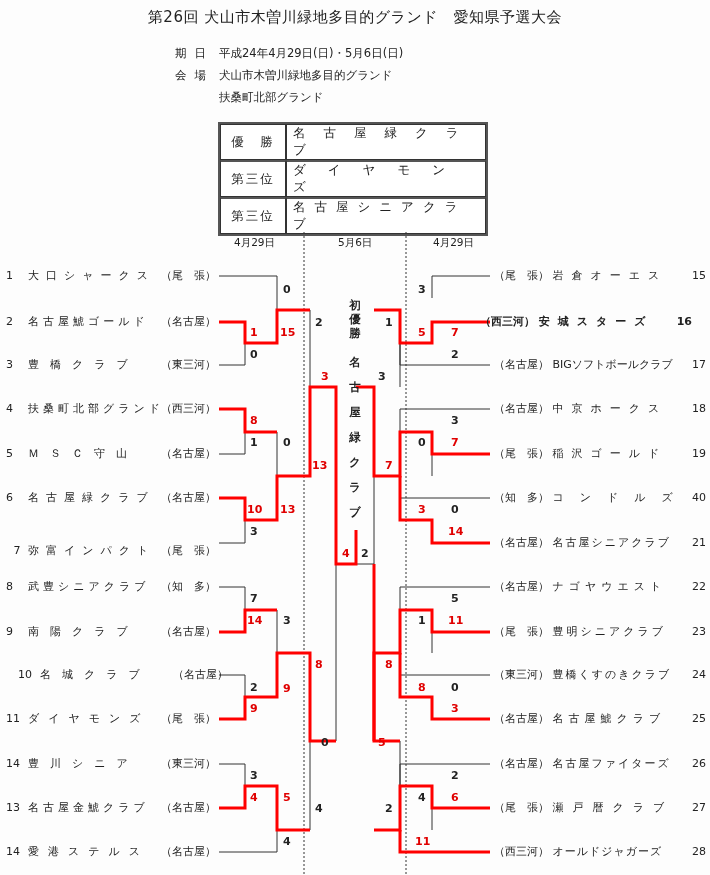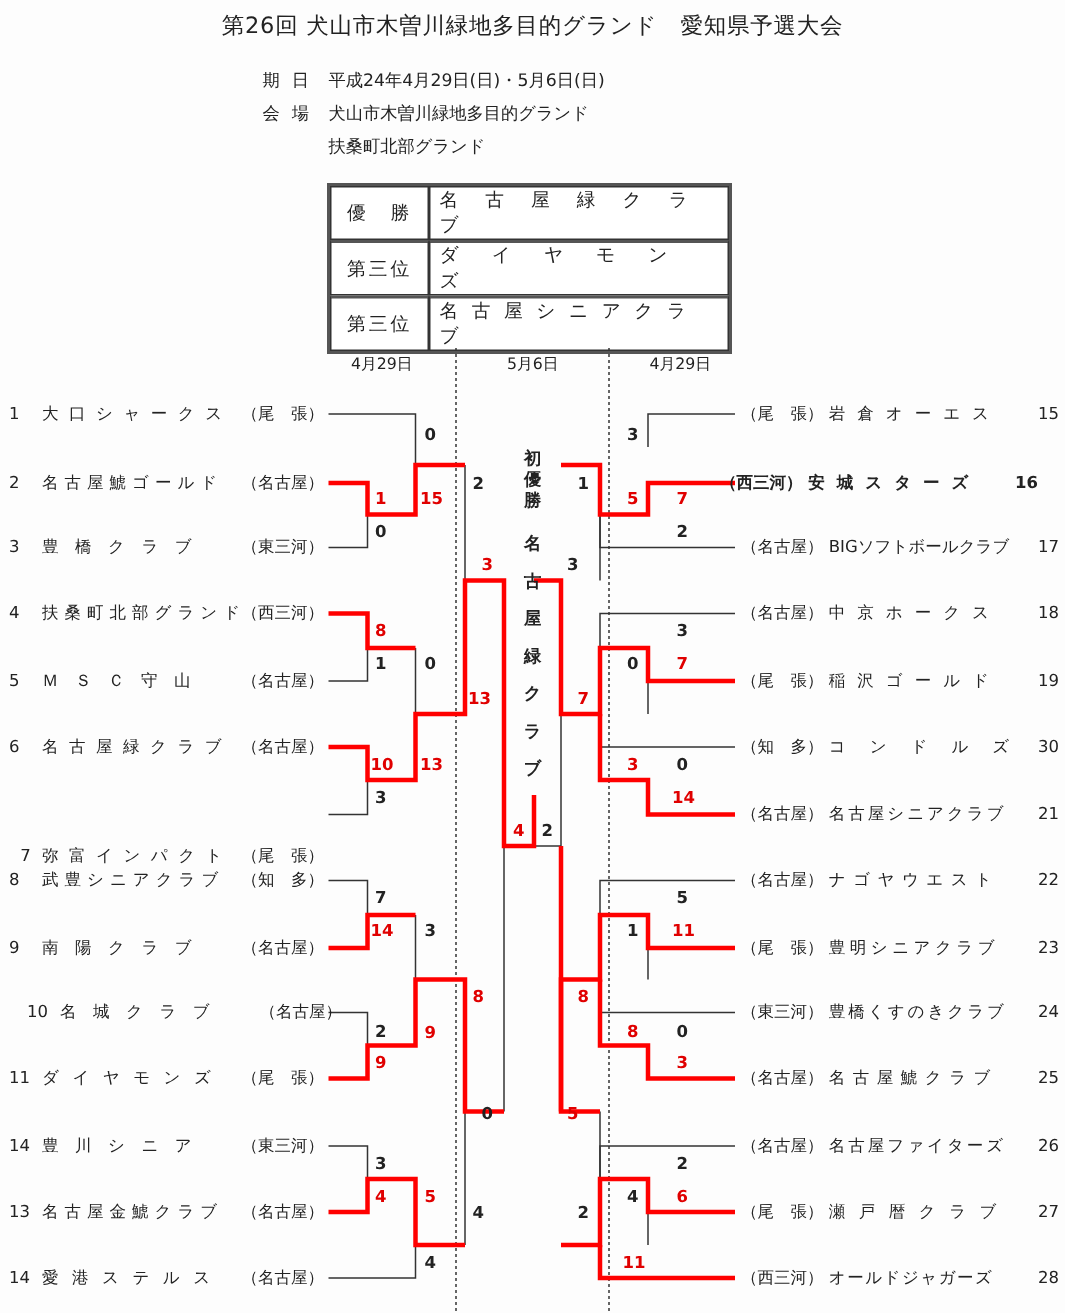--- a/index.html
+++ b/index.html
@@ -118,37 +118,37 @@
   </g>
 </svg>
 
 <div>
   <div class="row" style="left:6px;top:269px;"><span class="num">1</span><span class="nm" style="letter-spacing:7px;">大口シャークス</span><span style="position:absolute;left:155px;">（尾　張）</span></div>
   <div class="row" style="left:6px;top:315px;"><span class="num">2</span><span class="nm" style="letter-spacing:4px;">名古屋鯱ゴールド</span><span style="position:absolute;left:155px;">（名古屋）</span></div>
   <div class="row" style="left:6px;top:358px;"><span class="num">3</span><span class="nm">豊　橋　ク　ラ　ブ</span><span style="position:absolute;left:155px;">（東三河）</span></div>
   <div class="row" style="left:6px;top:402px;"><span class="num">4</span><span class="nm" style="letter-spacing:4px;">扶桑町北部グランド</span><span style="position:absolute;left:155px;">（西三河）</span></div>
   <div class="row" style="left:6px;top:447px;"><span class="num">5</span><span class="nm">Ｍ　Ｓ　Ｃ　守　山</span><span style="position:absolute;left:155px;">（名古屋）</span></div>
   <div class="row" style="left:6px;top:491px;"><span class="num">6</span><span class="nm" style="letter-spacing:7px;">名古屋緑クラブ</span><span style="position:absolute;left:155px;">（名古屋）</span></div>
-  <div class="row" style="left:6px;top:564px;text-align:center;"><span class="num">7</span><span class="nm" style="letter-spacing:7px;">弥富インパクト</span><span style="position:absolute;left:155px;">（尾　張）</span></div>
+  <div class="row" style="left:6px;top:544px;text-align:center;"><span class="num">7</span><span class="nm" style="letter-spacing:7px;">弥富インパクト</span><span style="position:absolute;left:155px;">（尾　張）</span></div>
   <div class="row" style="left:6px;top:580px;"><span class="num">8</span><span class="nm" style="letter-spacing:4px;">武豊シニアクラブ</span><span style="position:absolute;left:155px;">（知　多）</span></div>
   <div class="row" style="left:6px;top:625px;"><span class="num">9</span><span class="nm">南　陽　ク　ラ　ブ</span><span style="position:absolute;left:155px;">（名古屋）</span></div>
   <div class="row" style="left:18px;top:668px;"><span class="num">10</span><span class="nm">名　城　ク　ラ　ブ</span><span style="position:absolute;left:155px;">（名古屋）</span></div>
   <div class="row" style="left:6px;top:712px;"><span class="num">11</span><span class="nm" style="letter-spacing:9px;">ダイヤモンズ</span><span style="position:absolute;left:155px;">（尾　張）</span></div>
   <div class="row" style="left:6px;top:757px;"><span class="num">14</span><span class="nm">豊　川　シ　ニ　ア</span><span style="position:absolute;left:155px;">（東三河）</span></div>
   <div class="row" style="left:6px;top:801px;"><span class="num">13</span><span class="nm" style="letter-spacing:4px;">名古屋金鯱クラブ</span><span style="position:absolute;left:155px;">（名古屋）</span></div>
   <div class="row" style="left:6px;top:845px;"><span class="num">14</span><span class="nm" style="letter-spacing:9px;">愛港ステルス</span><span style="position:absolute;left:155px;">（名古屋）</span></div>
 </div>
 
 <div>
   <div class="row" style="left:494px;top:269px;width:212px;"><span>（尾　張）</span> <span class="nm" style="letter-spacing:8px;">岩倉オーエス</span><span style="position:absolute;right:0;">15</span></div>
   <div class="row" style="left:480px;top:315px;width:212px;font-weight:bold;"><span>（西三河）</span> <span class="nm" style="letter-spacing:8px;">安城スターズ</span><span style="position:absolute;right:0;">16</span></div>
   <div class="row" style="left:494px;top:358px;width:212px;"><span>（名古屋）</span> <span class="nm" style="letter-spacing:0px;">BIGソフトボールクラブ</span><span style="position:absolute;right:0;">17</span></div>
   <div class="row" style="left:494px;top:402px;width:212px;"><span>（名古屋）</span> <span class="nm" style="letter-spacing:8px;">中京ホークス</span><span style="position:absolute;right:0;">18</span></div>
   <div class="row" style="left:494px;top:447px;width:212px;"><span>（尾　張）</span> <span class="nm" style="letter-spacing:8px;">稲沢ゴールド</span><span style="position:absolute;right:0;">19</span></div>
-  <div class="row" style="left:494px;top:491px;width:212px;"><span>（知　多）</span> <span class="nm" style="letter-spacing:16px;">コンドルズ</span><span style="position:absolute;right:0;">30</span></div>
+  <div class="row" style="left:494px;top:491px;width:212px;"><span>（知　多）</span> <span class="nm" style="letter-spacing:16px;">コンドルズ</span><span style="position:absolute;right:0;">40</span></div>
   <div class="row" style="left:494px;top:536px;width:212px;"><span>（名古屋）</span> <span class="nm" style="letter-spacing:2px;">名古屋シニアクラブ</span><span style="position:absolute;right:0;">21</span></div>
   <div class="row" style="left:494px;top:580px;width:212px;"><span>（名古屋）</span> <span class="nm" style="letter-spacing:5px;">ナゴヤウエスト</span><span style="position:absolute;right:0;">22</span></div>
   <div class="row" style="left:494px;top:625px;width:212px;"><span>（尾　張）</span> <span class="nm" style="letter-spacing:3px;">豊明シニアクラブ</span><span style="position:absolute;right:0;">23</span></div>
   <div class="row" style="left:494px;top:668px;width:212px;"><span>（東三河）</span> <span class="nm" style="letter-spacing:2px;">豊橋くすのきクラブ</span><span style="position:absolute;right:0;">24</span></div>
   <div class="row" style="left:494px;top:712px;width:212px;"><span>（名古屋）</span> <span class="nm" style="letter-spacing:5px;">名古屋鯱クラブ</span><span style="position:absolute;right:0;">25</span></div>
   <div class="row" style="left:494px;top:757px;width:212px;"><span>（名古屋）</span> <span class="nm" style="letter-spacing:2px;">名古屋ファイターズ</span><span style="position:absolute;right:0;">26</span></div>
   <div class="row" style="left:494px;top:801px;width:212px;"><span>（尾　張）</span> <span class="nm" style="letter-spacing:9px;text-align:center;">瀬戸暦クラブ</span><span style="position:absolute;right:0;">27</span></div>
   <div class="row" style="left:494px;top:845px;width:212px;"><span>（西三河）</span> <span class="nm" style="letter-spacing:1px;">オールドジャガーズ</span><span style="position:absolute;right:0;">28</span></div>
 </div>
 

